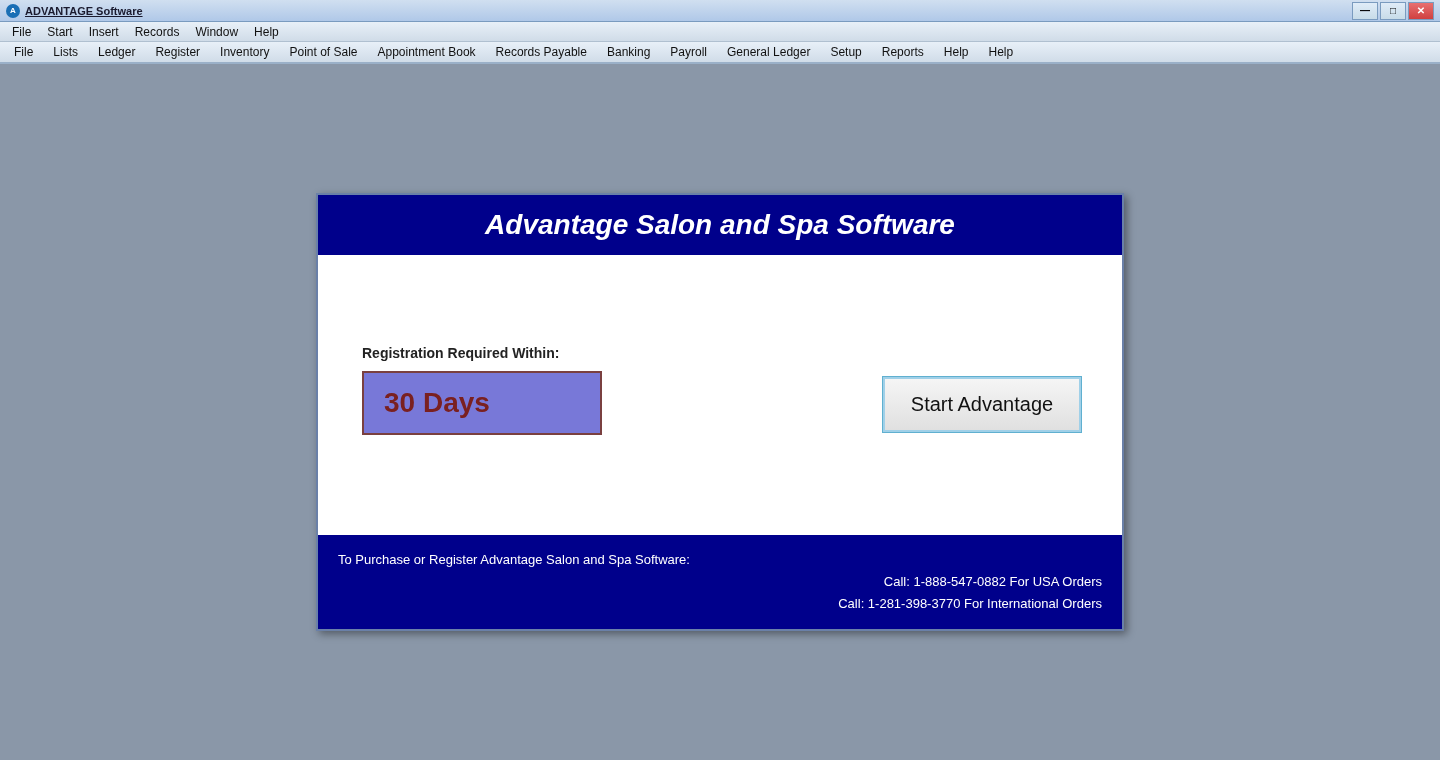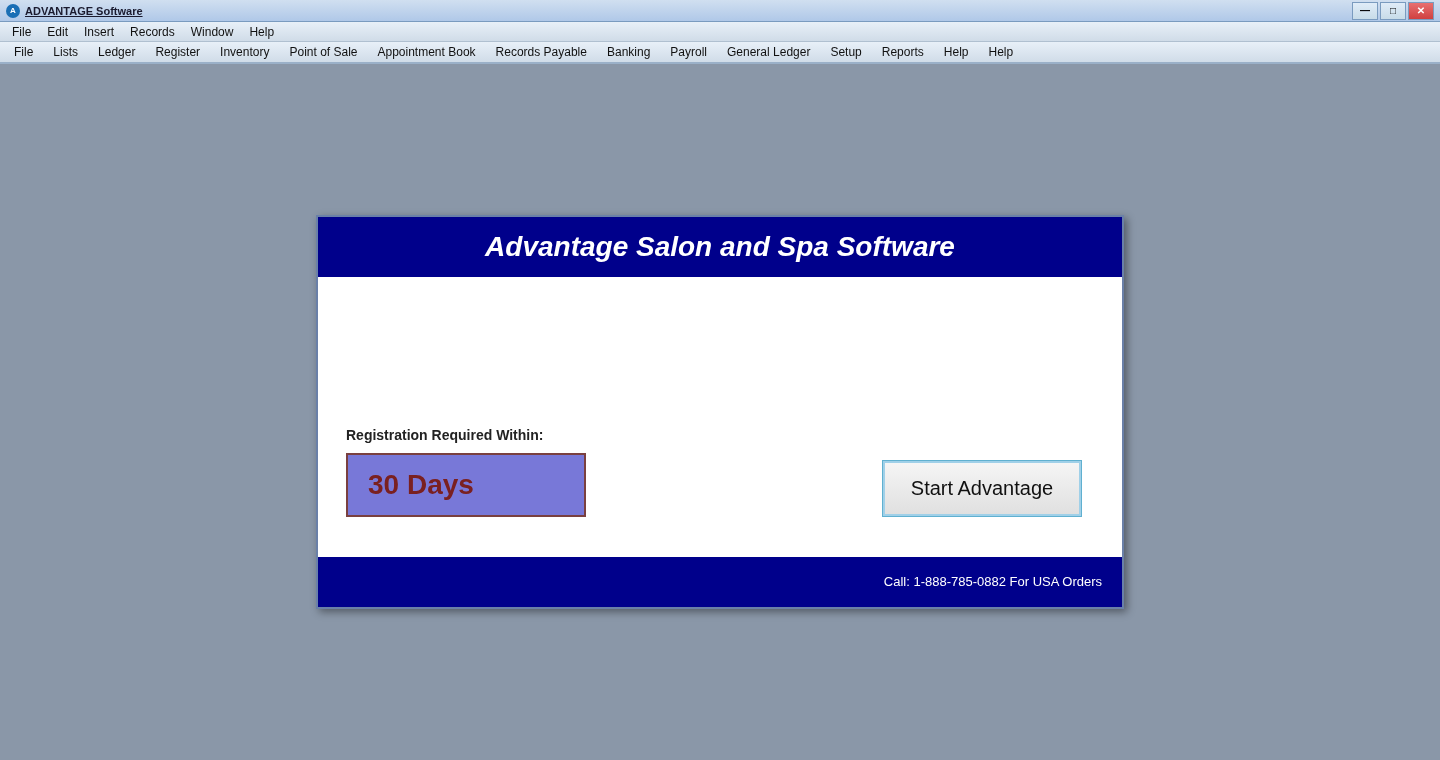--- a/index.html
+++ b/index.html
@@ -118,23 +118,23 @@
     #card-header h1 {
       color: white;
       font-style: italic;
       font-weight: bold;
       font-size: 28px;
       font-family: Arial, sans-serif;
     }
 
     #card-body {
       background: white;
-      padding: 30px 40px 40px 28px;
-      display: flex;
-      align-items: flex-end;
+      padding: 30px 40px 40px 44px;
+      display: flex;
+      align-items: center;
       min-height: 280px;
     }
 
     #registration-section {
       flex: 1;
     }
     #registration-section .reg-label {
       font-size: 14px;
       font-weight: bold;
       color: #222;
@@ -196,21 +196,21 @@
   <span class="title-text">ADVANTAGE Software</span>
   <div class="window-controls">
     <div class="win-btn">—</div>
     <div class="win-btn">□</div>
     <div class="win-btn close">✕</div>
   </div>
 </div>
 
 <div class="menu-bar">
   <div class="menu-item">File</div>
-  <div class="menu-item">Edit</div>
+  <div class="menu-item">Start</div>
   <div class="menu-item">Insert</div>
   <div class="menu-item">Records</div>
   <div class="menu-item">Window</div>
   <div class="menu-item">Help</div>
 </div>
 
 <div class="app-menu-bar">
   <div class="app-menu-item">File</div>
   <div class="app-menu-item">Lists</div>
   <div class="app-menu-item">Ledger</div>
@@ -241,17 +241,19 @@
         <div id="days-box">
           <span class="days-text">30 Days</span>
         </div>
       </div>
       <div id="start-section">
         <button id="start-btn">Start Advantage</button>
       </div>
     </div>
 
     <div id="card-footer">
-      <div class="footer-line right">Call: 1-888-785-0882 For USA  Orders</div>
+      <div class="footer-line">To Purchase or Register Advantage Salon and Spa Software:</div>
+      <div class="footer-line right">Call: 1-888-547-0882 For USA  Orders</div>
+      <div class="footer-line right">Call: 1-281-398-3770 For International  Orders</div>
     </div>
 
   </div>
 </div>
 
 </body></html>

